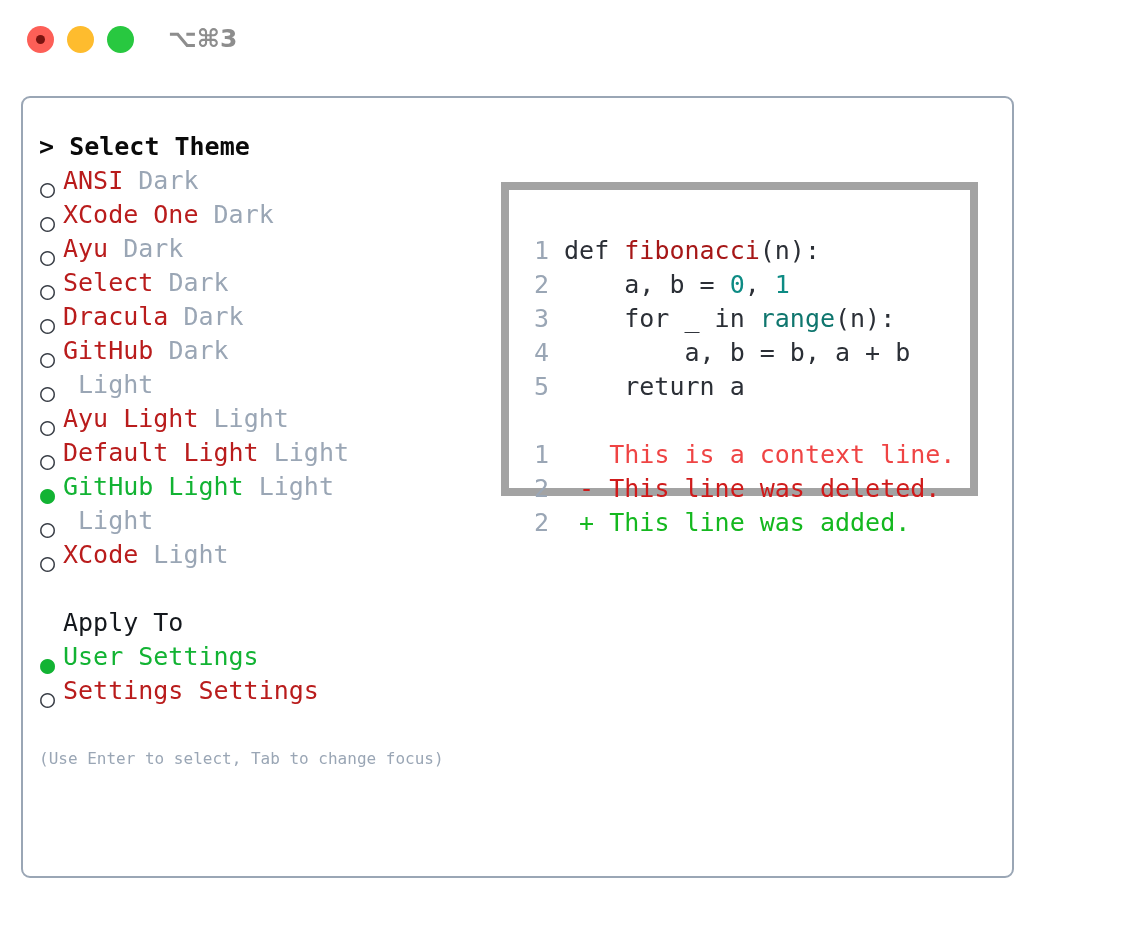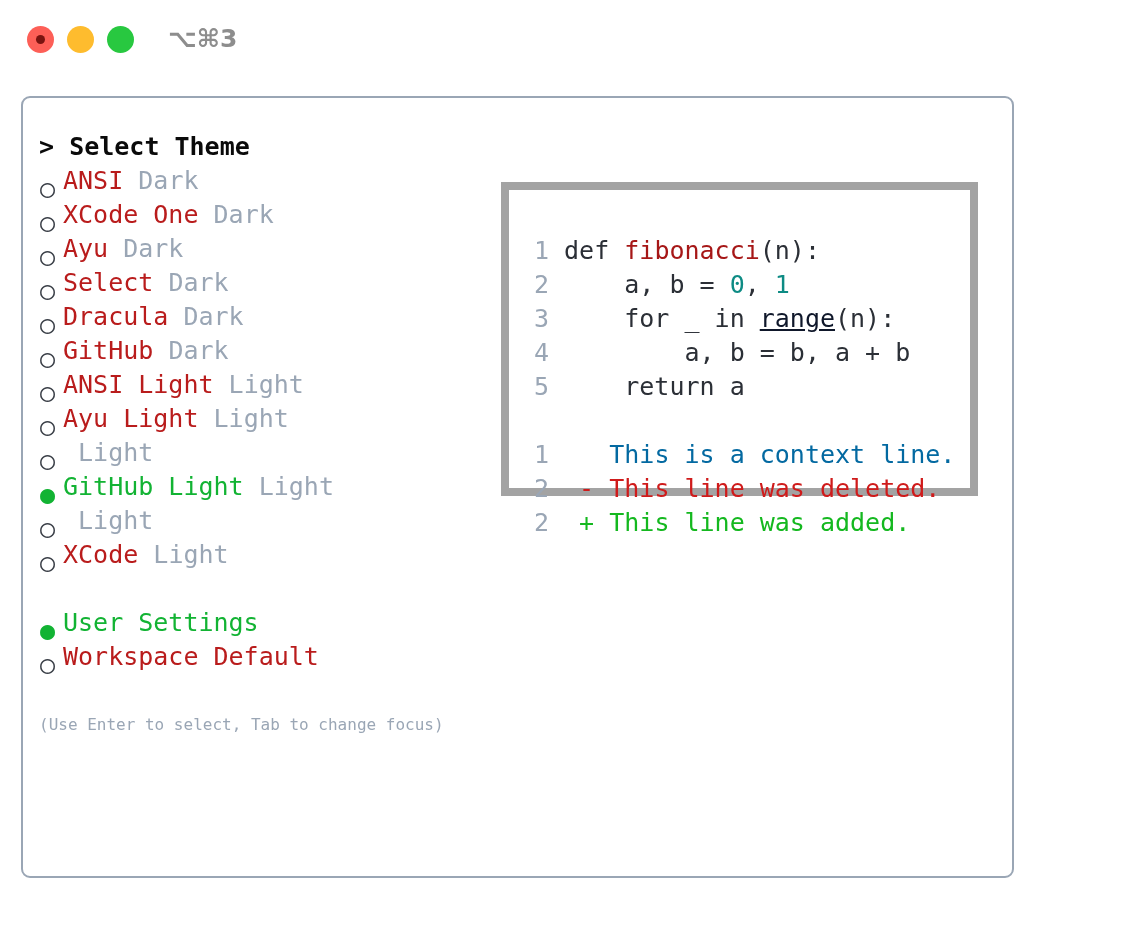--- a/index.html
+++ b/index.html
@@ -176,23 +176,23 @@
   .code-row { height: 34px; white-space: pre; }
   .ln {
     display: inline-block;
     width: 26px;
     text-align: right;
     color: #9aa6b5;
   }
   .tok-plain { color: #2b2f36; }
   .tok-fn { color: #a61717; }
   .tok-num { color: #0d8b84; }
-  .tok-builtin { color: #0f172a; text-decoration: underline; }
+  .tok-builtin { color: #0f766e; }
   .diff-gap { height: 34px; }
-  .diff-context { color: #0369a1; }
+  .diff-context { color: #ef4444; }
   .diff-del { color: #cf1b1b; }
   .diff-add { color: #14b81f; }
 </style>
 </head>
 <body>
 
 <div class="window">
 
   <div class="titlebar">
     <div class="lights">
@@ -209,32 +209,33 @@
       <div class="left-col">
         <div class="heading"><span class="caret">&gt;</span><span> </span><span>Select Theme</span></div>
 
         <div class="theme-list">
             <div class="theme-row"><span class="bullet"><span class="glyph">○</span></span><span class="theme-name">ANSI</span><span> </span><span class="theme-kind">Dark</span></div>
             <div class="theme-row"><span class="bullet"><span class="glyph">○</span></span><span class="theme-name">XCode One</span><span> </span><span class="theme-kind">Dark</span></div>
             <div class="theme-row"><span class="bullet"><span class="glyph">○</span></span><span class="theme-name">Ayu</span><span> </span><span class="theme-kind">Dark</span></div>
             <div class="theme-row"><span class="bullet"><span class="glyph">○</span></span><span class="theme-name">Select</span><span> </span><span class="theme-kind">Dark</span></div>
             <div class="theme-row"><span class="bullet"><span class="glyph">○</span></span><span class="theme-name">Dracula</span><span> </span><span class="theme-kind">Dark</span></div>
             <div class="theme-row"><span class="bullet"><span class="glyph">○</span></span><span class="theme-name">GitHub</span><span> </span><span class="theme-kind">Dark</span></div>
-            <div class="theme-row"><span class="bullet"><span class="glyph">○</span></span><span class="theme-name">ANSI Light</span><span> </span><span class="theme-kind">Light</span></div>
+            <div class="theme-row"><span class="bullet"><span class="glyph">○</span></span><span> </span><span class="theme-kind">Light</span></div>
             <div class="theme-row"><span class="bullet"><span class="glyph">○</span></span><span class="theme-name">Ayu Light</span><span> </span><span class="theme-kind">Light</span></div>
-            <div class="theme-row"><span class="bullet"><span class="glyph">○</span></span><span> </span><span class="theme-kind">Light</span></div>
+            <div class="theme-row"><span class="bullet"><span class="glyph">○</span></span><span class="theme-name">Default Light</span><span> </span><span class="theme-kind">Light</span></div>
             <div class="theme-row selected"><span class="bullet"><span class="glyph">●</span></span><span class="theme-name">GitHub Light</span><span> </span><span class="theme-kind">Light</span></div>
             <div class="theme-row"><span class="bullet"><span class="glyph">○</span></span><span> </span><span class="theme-kind">Light</span></div>
             <div class="theme-row"><span class="bullet"><span class="glyph">○</span></span><span class="theme-name">XCode</span><span> </span><span class="theme-kind">Light</span></div>
           </div>
 
         <div class="apply-block">
+          <div class="apply-title">Apply To</div>
           <div class="apply-list">
               <div class="theme-row selected"><span class="bullet"><span class="glyph">●</span></span><span class="theme-name">User Settings</span></div>
-              <div class="theme-row"><span class="bullet"><span class="glyph">○</span></span><span class="theme-name">Workspace Default</span></div>
+              <div class="theme-row"><span class="bullet"><span class="glyph">○</span></span><span class="theme-name">Settings Settings</span></div>
             </div>
         </div>
 
         <div class="hint">(Use Enter to select, Tab to change focus)</div>
       </div>
 
       <div class="right-col">
         <div class="preview-box">
           <div class="code"><div class="code-row"><span class="ln">1</span><span> </span><span class="tok-plain">def </span><span class="tok-fn">fibonacci</span><span class="tok-plain">(n):</span></div><div class="code-row"><span class="ln">2</span><span> </span><span class="tok-plain">    a, b = </span><span class="tok-num">0</span><span class="tok-plain">, </span><span class="tok-num">1</span></div><div class="code-row"><span class="ln">3</span><span> </span><span class="tok-plain">    for _ in </span><span class="tok-builtin">range</span><span class="tok-plain">(n):</span></div><div class="code-row"><span class="ln">4</span><span> </span><span class="tok-plain">        a, b = b, a + b</span></div><div class="code-row"><span class="ln">5</span><span> </span><span class="tok-plain">    return a</span></div><div class="diff-gap"></div><div class="code-row"><span class="ln">1</span><span>  </span><span class="diff-context"> </span><span class="diff-context"> This is a context line.</span></div><div class="code-row"><span class="ln">2</span><span>  </span><span class="diff-del">-</span><span class="diff-del"> This line was deleted.</span></div><div class="code-row"><span class="ln">2</span><span>  </span><span class="diff-add">+</span><span class="diff-add"> This line was added.</span></div></div>
         </div>

